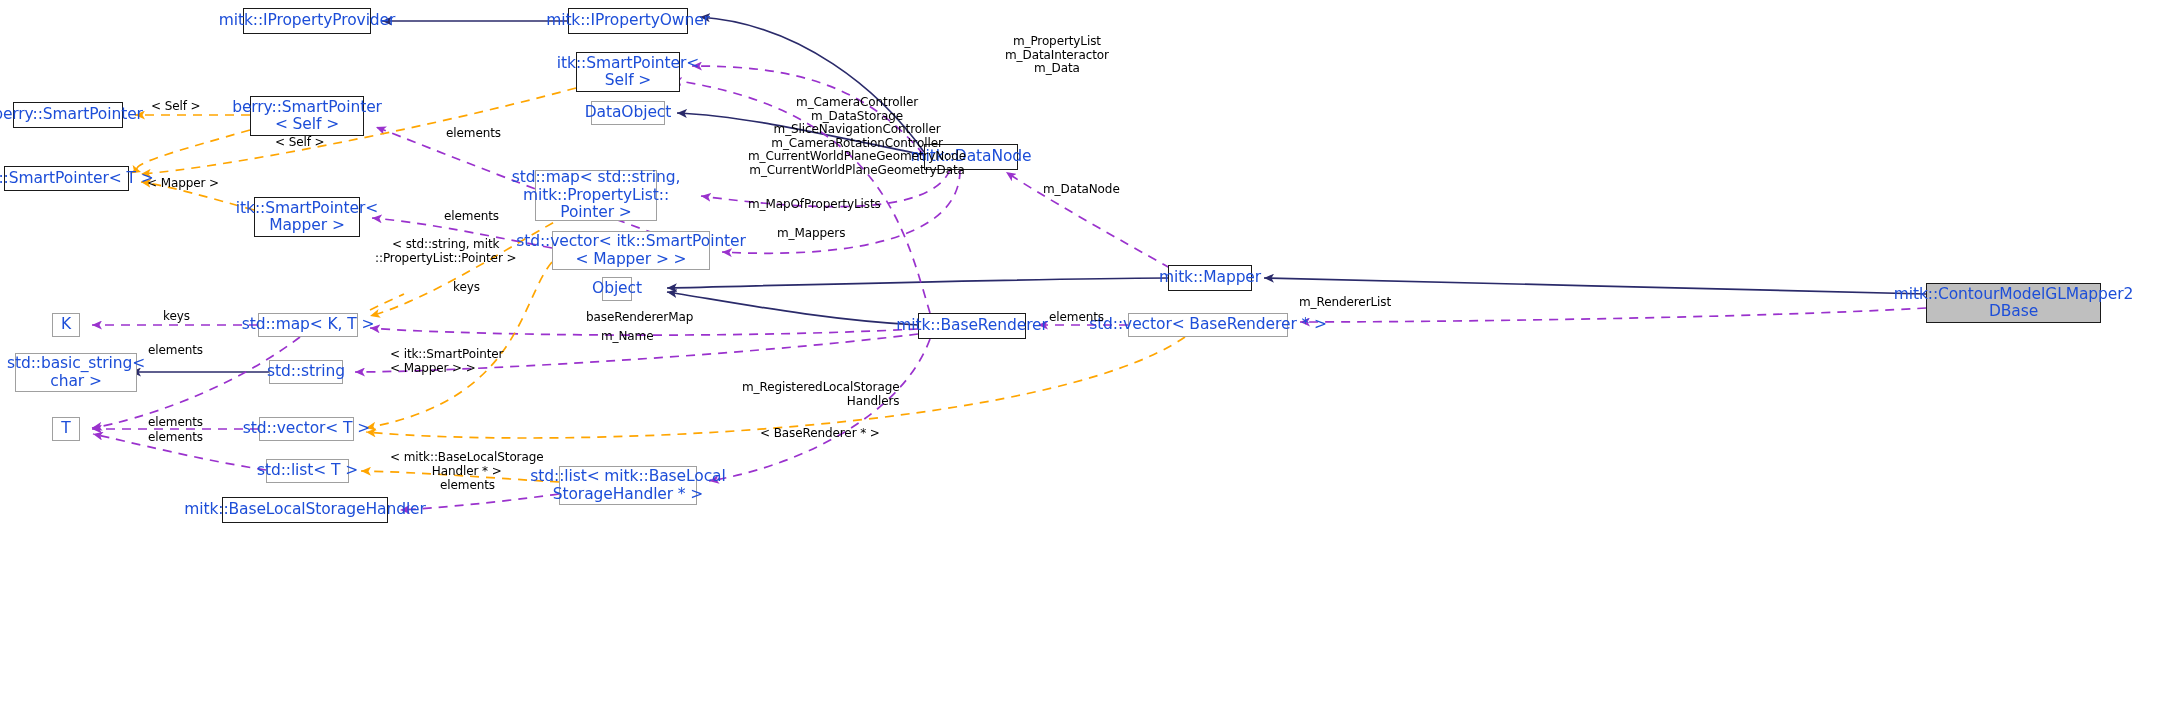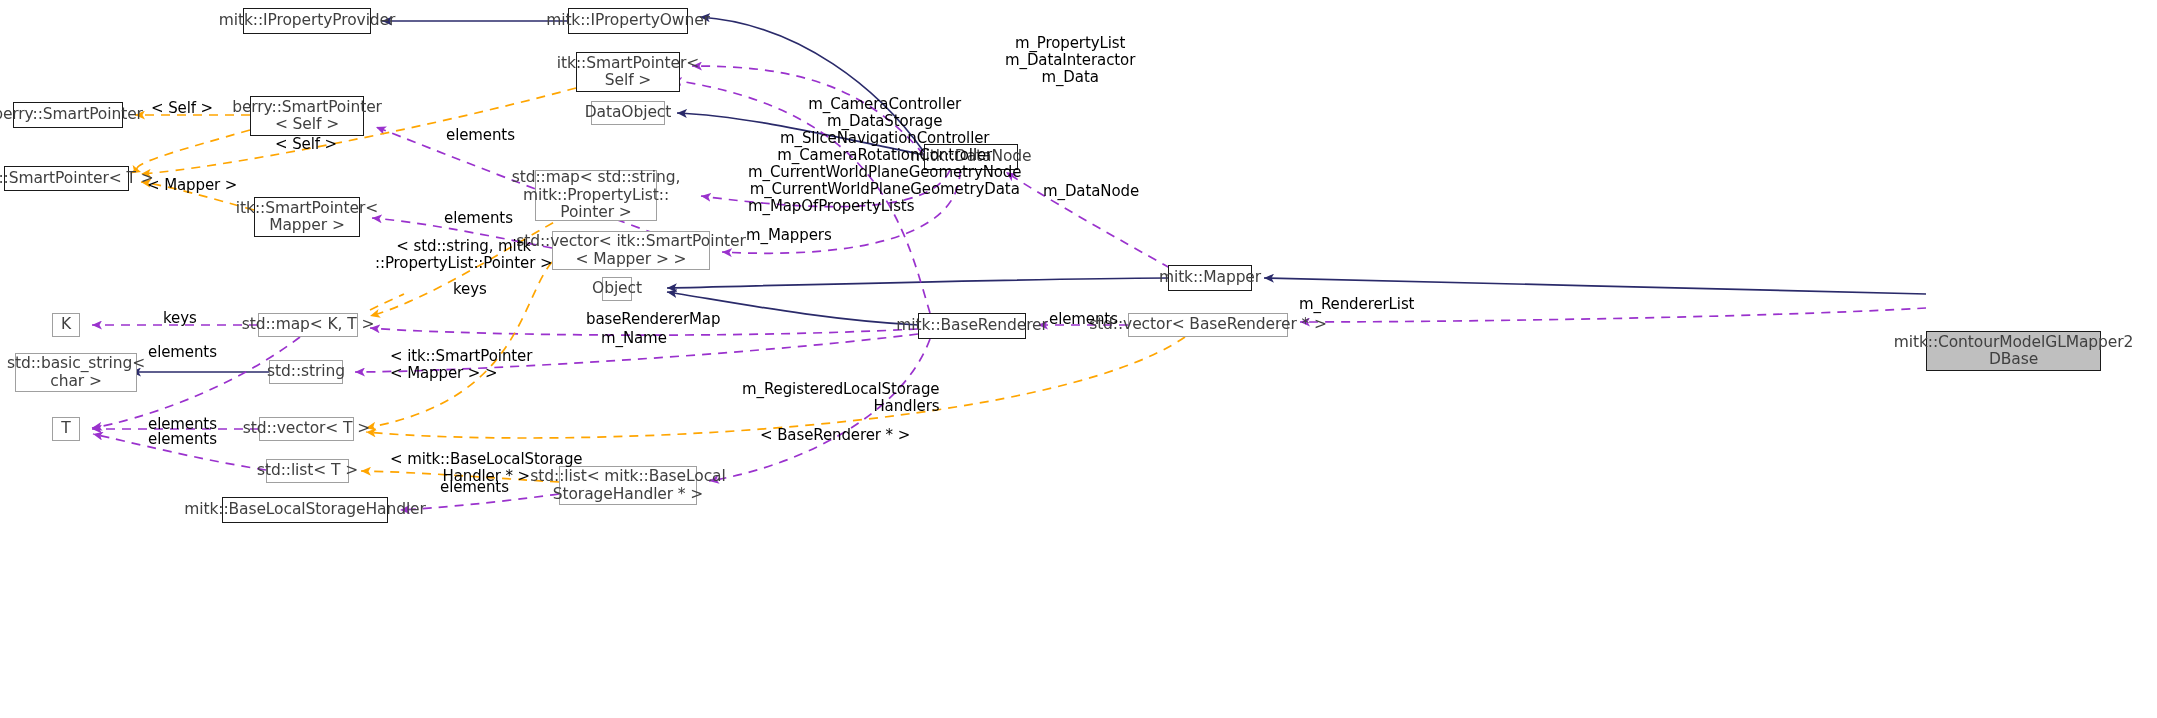--- a/index.html
+++ b/index.html
@@ -27,21 +27,21 @@
   }
   .node {
     position: absolute;
     box-sizing: border-box;
     display: flex;
     align-items: center;
     justify-content: center;
     text-align: center;
     line-height: 1.12;
     font-size: 15.5px;
-    color: #404040;
+    color: #1d4ed8;
     background: #ffffff;
     white-space: pre;
     letter-spacing: -0.1px;
   }
   
   .node.tmpl {
     border: 1px solid #a0a0a0;
     background: #ffffff;
   }
   
@@ -49,21 +49,21 @@
     border: 1.6px solid #1a1a1a;
     background: #ffffff;
   }
   
   .node.focus {
     border: 1.6px solid #1a1a1a;
     background: #bfbfbf;
   }
   .edge-label {
     position: absolute;
-    font-size: 15px;
+    font-size: 12px;
     color: #000000;
     text-align: center;
     line-height: 1.13;
     white-space: pre;
     letter-spacing: -0.1px;
     background: transparent;
   }
 </style>
 </head>
 <body>
@@ -165,21 +165,21 @@
   <div class="node cls" style="left:4px;   top:166px; width:125px; height:25px;">itk::SmartPointer&lt; T &gt;</div>
   <div class="node tmpl" style="left:535px; top:170px; width:122px; height:51px;">std::map&lt; std::string,
 mitk::PropertyList::
 Pointer &gt;</div>
   <div class="node cls" style="left:254px; top:197px; width:106px; height:40px;">itk::SmartPointer&lt;
 Mapper &gt;</div>
   <div class="node tmpl" style="left:552px; top:231px; width:158px; height:39px;">std::vector&lt; itk::SmartPointer
 &lt; Mapper &gt; &gt;</div>
   <div class="node cls" style="left:1168px; top:265px; width:84px;  height:26px;">mitk::Mapper</div>
   <div class="node tmpl" style="left:602px; top:277px; width:30px;  height:24px;">Object</div>
-  <div class="node focus" style="left:1926px; top:283px; width:175px; height:40px;margin-top:48px;">mitk::ContourModelGLMapper2
+  <div class="node focus" style="left:1926px; top:283px; width:175px; height:40px;">mitk::ContourModelGLMapper2
 DBase</div>
   <div class="node cls" style="left:918px; top:313px; width:108px; height:26px;">mitk::BaseRenderer</div>
   <div class="node tmpl" style="left:52px;  top:313px; width:28px;  height:24px;">K</div>
   <div class="node tmpl" style="left:258px; top:313px; width:100px; height:24px;">std::map&lt; K, T &gt;</div>
   <div class="node tmpl" style="left:1128px; top:313px; width:160px; height:24px;">std::vector&lt; BaseRenderer * &gt;</div>
   <div class="node tmpl" style="left:15px;  top:353px; width:122px; height:39px;">std::basic_string&lt;
 char &gt;</div>
   <div class="node tmpl" style="left:269px; top:360px; width:74px;  height:24px;">std::string</div>
   <div class="node tmpl" style="left:52px;  top:417px; width:28px;  height:24px;">T</div>
   <div class="node tmpl" style="left:259px; top:417px; width:95px;  height:24px;">std::vector&lt; T &gt;</div>
@@ -196,21 +196,21 @@
   <div class="edge-label" style="left:446px; top:127px;">elements</div>
   <div class="edge-label" style="left:748px; top:96px; text-align:center;">m_CameraController
 m_DataStorage
 m_SliceNavigationController
 m_CameraRotationController
 m_CurrentWorldPlaneGeometryNode
 m_CurrentWorldPlaneGeometryData</div>
   <div class="edge-label" style="left:147px; top:177px;">&lt; Mapper &gt;</div>
   <div class="edge-label" style="left:748px; top:198px;">m_MapOfPropertyLists</div>
   <div class="edge-label" style="left:444px; top:210px;">elements</div>
-  <div class="edge-label" style="left:746px; top:227px;">m_Mappers</div>
+  <div class="edge-label" style="left:777px; top:227px;">m_Mappers</div>
   <div class="edge-label" style="left:375px; top:238px; text-align:center;">&lt; std::string, mitk
 ::PropertyList::Pointer &gt;</div>
   <div class="edge-label" style="left:1043px; top:183px;">m_DataNode</div>
   <div class="edge-label" style="left:1299px; top:296px;">m_RendererList</div>
   <div class="edge-label" style="left:163px; top:310px;">keys</div>
   <div class="edge-label" style="left:453px; top:281px;">keys</div>
   <div class="edge-label" style="left:586px; top:311px;">baseRendererMap</div>
   <div class="edge-label" style="left:1049px; top:311px;">elements</div>
   <div class="edge-label" style="left:601px; top:330px;">m_Name</div>
   <div class="edge-label" style="left:148px; top:344px;">elements</div>

